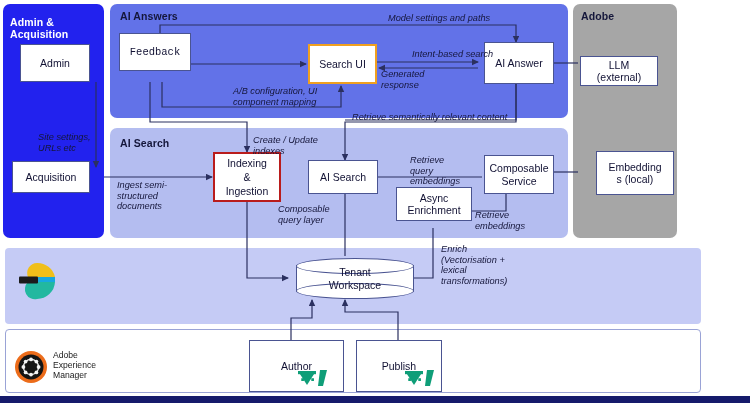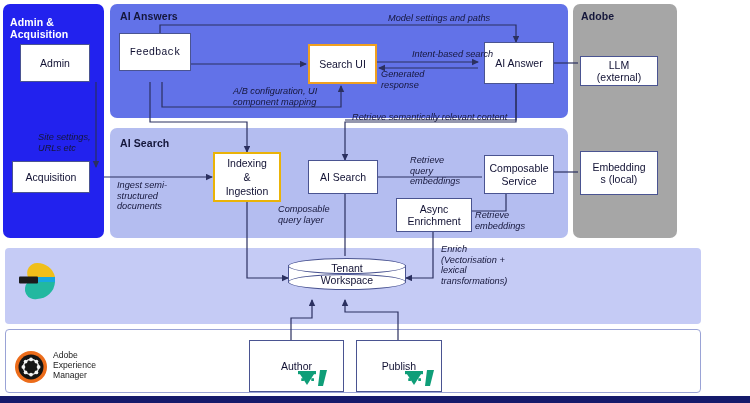--- a/index.html
+++ b/index.html
@@ -11,21 +11,21 @@
   .panel{position:absolute;border-radius:7px;box-sizing:border-box;}
   .panel-title{position:absolute;font-weight:bold;font-size:10.5px;
                color:#1a1a3e;letter-spacing:.1px;line-height:12px;}
   .panel-title.white{color:#ffffff;}
 
   .node{position:absolute;background:#ffffff;border:1px solid #4a5491;
         box-sizing:border-box;display:flex;align-items:center;
         justify-content:center;text-align:center;
         font-size:10.5px;color:#111133;line-height:12.5px;}
   .node.accent-orange{border:2px solid #f0a020;}
-  .node.accent-teal{border:2px solid #eab308;}
+  .node.accent-teal{border:2px solid #b91c1c;}
 
   .cyl{position:absolute;box-sizing:border-box;}
   .cyl .body{position:absolute;left:0;right:0;top:7px;bottom:7px;
              background:#fff;border-left:1px solid #4a5491;
              border-right:1px solid #4a5491;}
   .cyl .top{position:absolute;left:0;right:0;top:0;height:14px;
             background:#fff;border:1px solid #4a5491;border-radius:50%;}
   .cyl .bot{position:absolute;left:0;right:0;bottom:0;height:14px;
             background:#fff;border:1px solid #4a5491;border-radius:50%;}
   .cyl .lbl{position:absolute;left:0;right:0;top:0;bottom:0;
@@ -125,36 +125,36 @@
 
   <div class="node" style="left:119px;top:33px;width:72px;height:38px;font-family:Liberation Mono, monospace;">Feedback</div>
 
   <div class="node" style="left:484px;top:42px;width:70px;height:42px;">AI Answer</div>
 
   <div class="node accent-orange" style="left:308px;top:44px;width:69px;height:40px;">Search UI</div>
 
   <div class="node" style="left:580px;top:56px;width:78px;height:30px;white-space:pre-line;">LLM
 (external)</div>
 
-  <div class="node" style="left:580px;top:151px;width:78px;height:44px;white-space:pre-line;">Embedding
+  <div class="node" style="left:596px;top:151px;width:78px;height:44px;white-space:pre-line;">Embedding
 s (local)</div>
 
   <div class="node accent-teal" style="left:213px;top:152px;width:68px;height:50px;white-space:pre-line;line-height:14px;">Indexing
 &amp;
 Ingestion</div>
 
   <div class="node" style="left:308px;top:160px;width:70px;height:34px;">AI Search</div>
 
   <div class="node" style="left:484px;top:155px;width:70px;height:39px;white-space:pre-line;">Composable
 Service</div>
 
-  <div class="node" style="left:396px;top:198px;width:76px;height:34px;white-space:pre-line;">Async
+  <div class="node" style="left:396px;top:187px;width:76px;height:34px;white-space:pre-line;">Async
 Enrichment</div>
 
-  <div class="cyl" style="left:288px;top:258px;width:118px;height:32px;">
+  <div class="cyl" style="left:296px;top:258px;width:118px;height:41px;">
     <div class="body"></div>
     <div class="bot"></div>
     <div class="top"></div>
     <div class="lbl" style="white-space:pre-line;">Tenant
 Workspace</div>
   </div>
 
   <div class="node" style="left:249px;top:340px;width:95px;height:52px;align-items:center;">
       <span>Author</span>
     </div>
@@ -185,20 +185,22 @@
 response</div>
 
   <div class="edge-label" style="left:233px;top:86px;width:110px;">A/B configuration, UI
 component mapping</div>
 
   <div class="edge-label" style="left:352px;top:112px;width:230px;">Retrieve semantically relevant content</div>
 
   <div class="edge-label" style="left:38px;top:132px;width:70px;">Site settings,
 URLs etc</div>
 
+  <div class="edge-label" style="left:253px;top:135px;width:90px;">Create / Update
+indexes</div>
 
   <div class="edge-label" style="left:117px;top:180px;width:80px;">Ingest semi-
 structured
 documents</div>
 
   <div class="edge-label" style="left:278px;top:204px;width:80px;">Composable
 query layer</div>
 
   <div class="edge-label" style="left:410px;top:155px;width:64px;">Retrieve
 query

